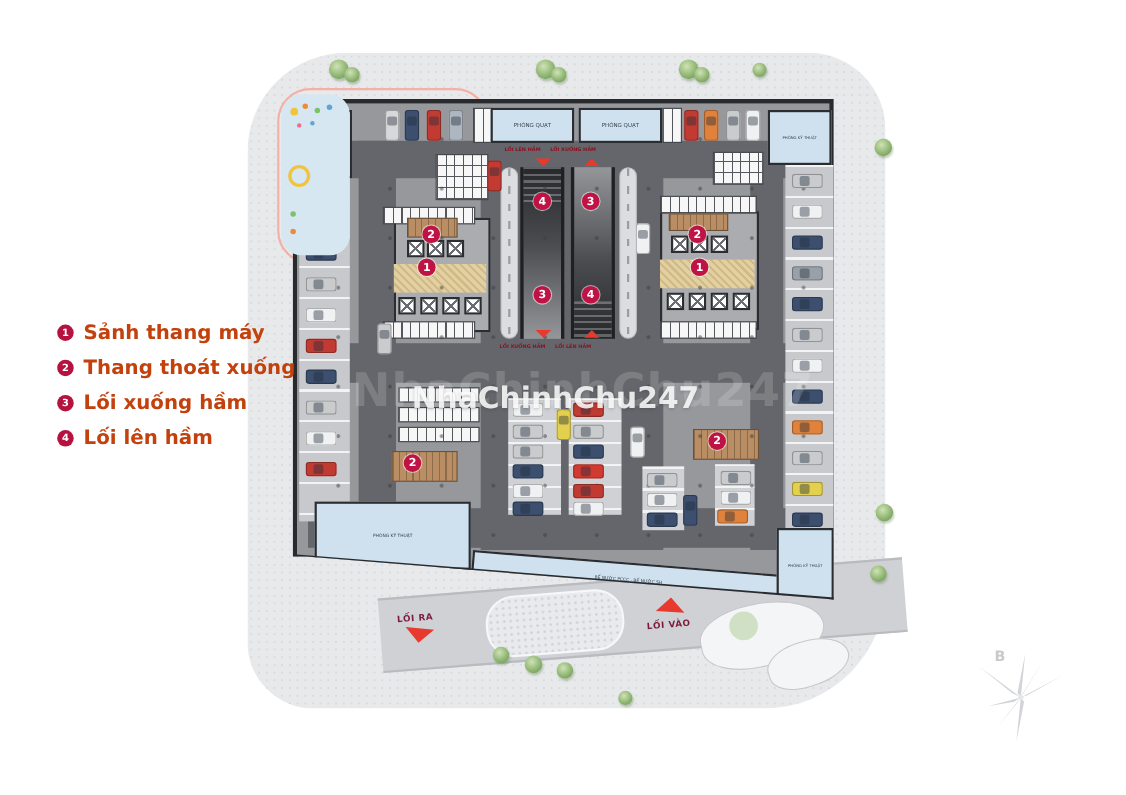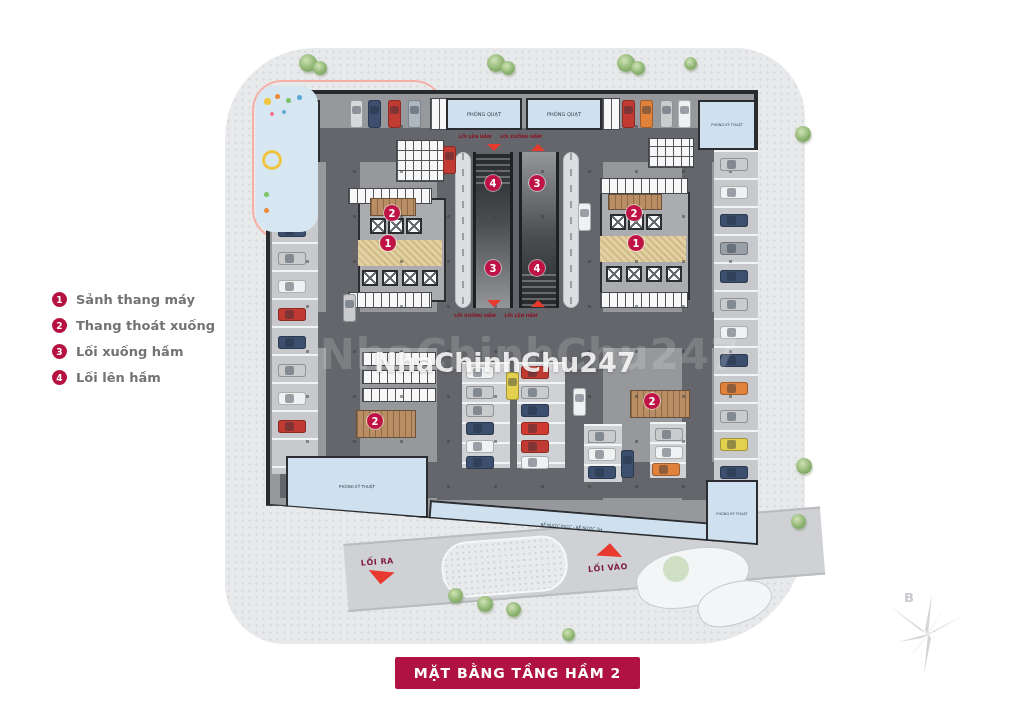--- a/index.html
+++ b/index.html
@@ -105,21 +105,21 @@
   #wm-ghost{left:310px;top:330px;width:440px;text-align:center;font-size:42px;font-weight:bold;
     color:rgba(255,255,255,.16);z-index:9;letter-spacing:1px;}
   #watermark{left:345px;top:347px;width:320px;text-align:center;font-size:27px;font-weight:bold;
     color:rgba(255,255,255,.85);z-index:10;text-shadow:0 1px 3px rgba(40,40,40,.25);}
 
   
   #legend{left:52px;top:292px;z-index:11;}
   .legend-item{display:flex;align-items:center;margin-bottom:11px;}
   .legend-num{width:15px;height:15px;border-radius:50%;background:#b5123f;color:#fff;
     font-size:9px;font-weight:bold;display:flex;align-items:center;justify-content:center;margin-right:9px;}
-  .legend-label{font-size:13px;font-weight:600;color:#737373;}
+  .legend-label{font-size:18px;font-weight:600;color:#c2410c;}
 
   
   #banner{left:395px;top:657px;width:245px;height:32px;background:#b01244;border-radius:2px;
     color:#fff;font-size:14px;font-weight:bold;letter-spacing:1px;display:flex;
     align-items:center;justify-content:center;z-index:11;}
 
   
   #logo{left:42px;top:616px;width:128px;text-align:center;z-index:11;}
   #logo .name{font-size:16px;color:#f2abbd;letter-spacing:3px;margin-top:2px;}
   #logo .sub{font-size:8.5px;color:#f6c6d2;letter-spacing:2px;margin-top:1px;}
@@ -318,21 +318,20 @@
       <div class="legend-item">
         <div class="legend-num">3</div>
         <div class="legend-label">Lối xuống hầm</div>
       </div>
       <div class="legend-item">
         <div class="legend-num">4</div>
         <div class="legend-label">Lối lên hầm</div>
       </div>
     </div>
 
-  <div id="banner" class="abs">MẶT BẰNG TẦNG HẦM 2</div>
 
 
   <div id="compass" class="abs">
     <span class="north">B</span>
     <svg width="100" height="92" viewBox="0 0 100 92">
       <g fill="#d2d4d7">
         <polygon points="52,50 14,22 44,46"></polygon>
         <polygon points="52,50 90,30 58,48"></polygon>
         <polygon points="52,50 22,58 46,54"></polygon>
         <polygon points="52,50 56,10 49,46"></polygon>

